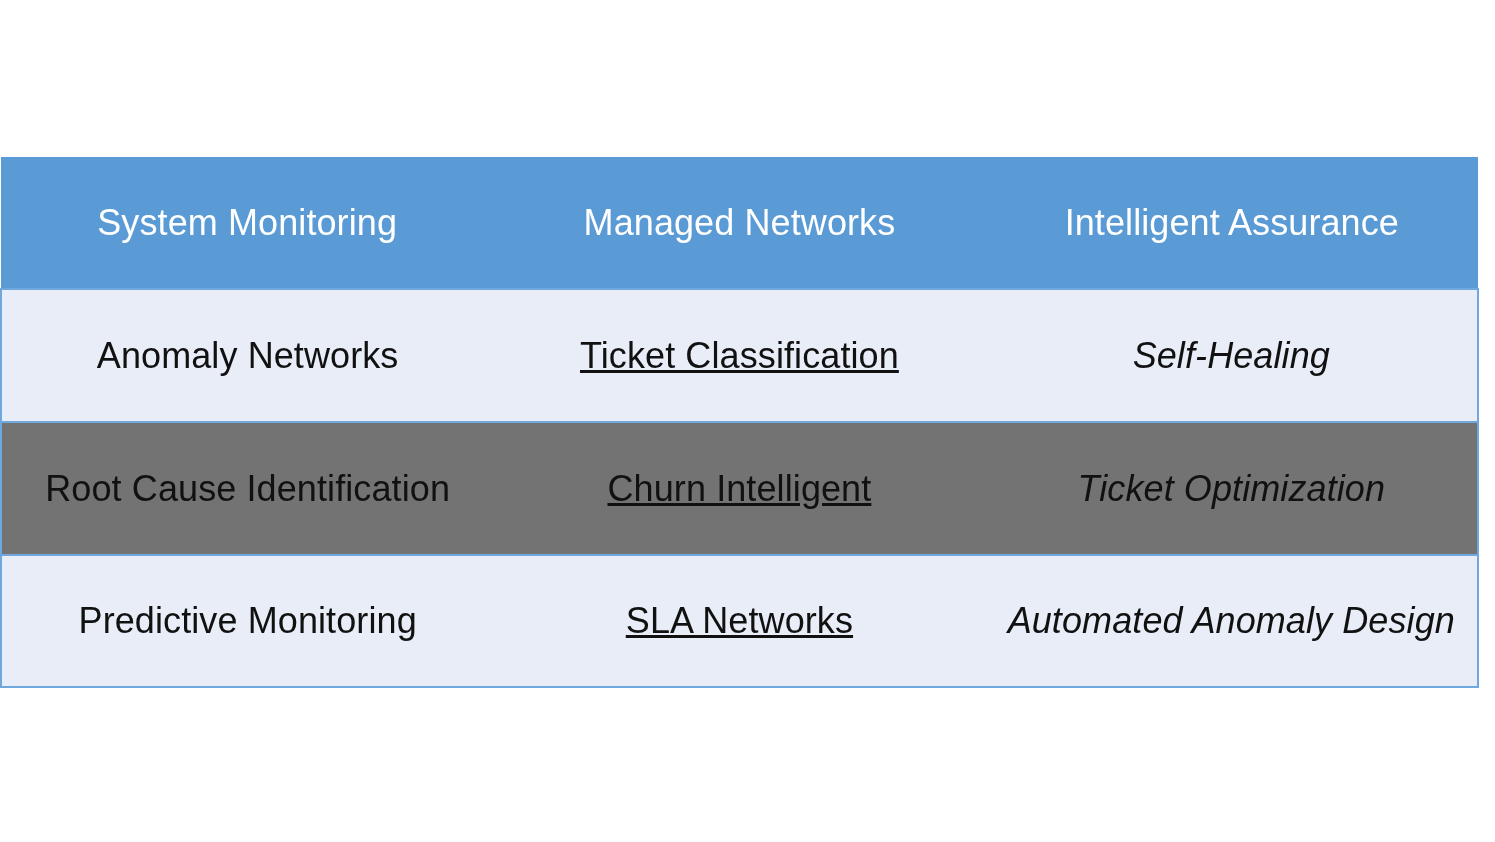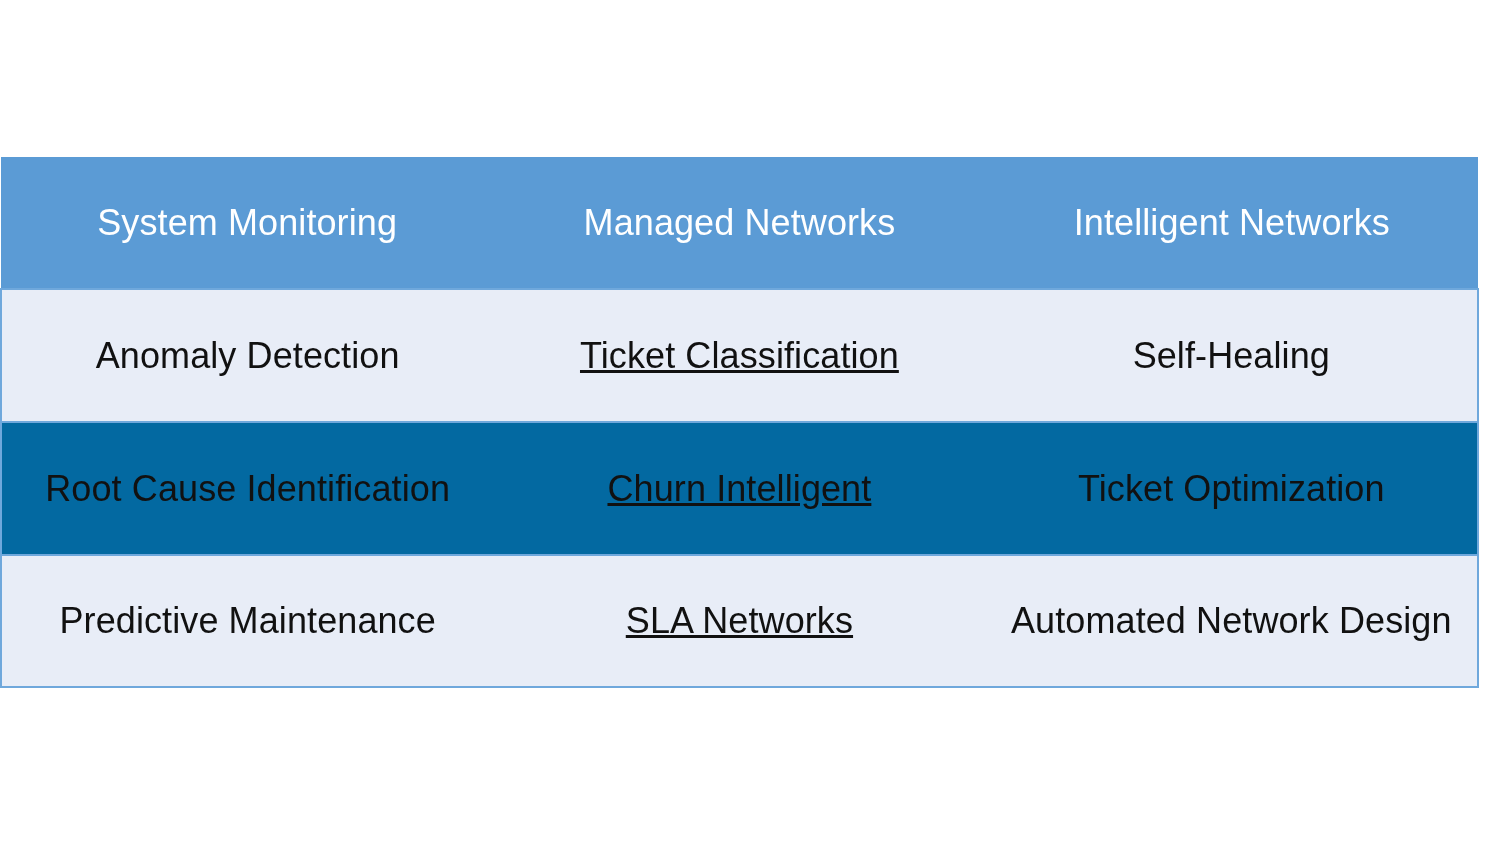--- a/index.html
+++ b/index.html
@@ -64,65 +64,66 @@
     border-right: 2px solid #6FA8DC;
   }
   tbody tr.data-row:last-child td {
     border-bottom: 2px solid #6FA8DC;
     height: 130px;
   }
   tbody tr.row-shaded {
     background: #E8EDF7;
   }
   tbody tr.row-plain {
-    background: #0369a1;
+    background: #737373;
   }
   
   tbody tr.data-row td.col-mid {
     border-left: none;
     border-right: none;
     text-decoration: underline;
   }
   tbody tr.data-row td.col-first {
     border-right: none;
   }
   tbody tr.data-row td.col-last {
     border-left: none;
+    font-style: italic;
   }
 </style>
 </head>
 <body>
 
 <div id="slide">
 
   <table id="capability-table">
     <colgroup>
       <col class="c1">
       <col class="c2">
       <col class="c3">
     </colgroup>
     <thead>
       <tr class="header-row">
         <th class="col-first">System Monitoring</th>
         <th class="col-mid">Managed Networks</th>
-        <th class="col-last">Intelligent Networks</th>
+        <th class="col-last">Intelligent Assurance</th>
       </tr>
     </thead>
     <tbody>
       <tr class="data-row row-shaded">
-        <td class="col-first">Anomaly Detection</td>
+        <td class="col-first">Anomaly Networks</td>
         <td class="col-mid">Ticket Classification</td>
         <td class="col-last">Self-Healing</td>
       </tr>
       <tr class="data-row row-plain">
         <td class="col-first">Root Cause Identification</td>
         <td class="col-mid">Churn Intelligent</td>
         <td class="col-last">Ticket Optimization</td>
       </tr>
       <tr class="data-row row-shaded">
-        <td class="col-first">Predictive Maintenance</td>
+        <td class="col-first">Predictive Monitoring</td>
         <td class="col-mid">SLA Networks</td>
-        <td class="col-last">Automated Network Design</td>
+        <td class="col-last">Automated Anomaly Design</td>
       </tr>
     </tbody>
   </table>
 
 </div>
 
 </body></html>

